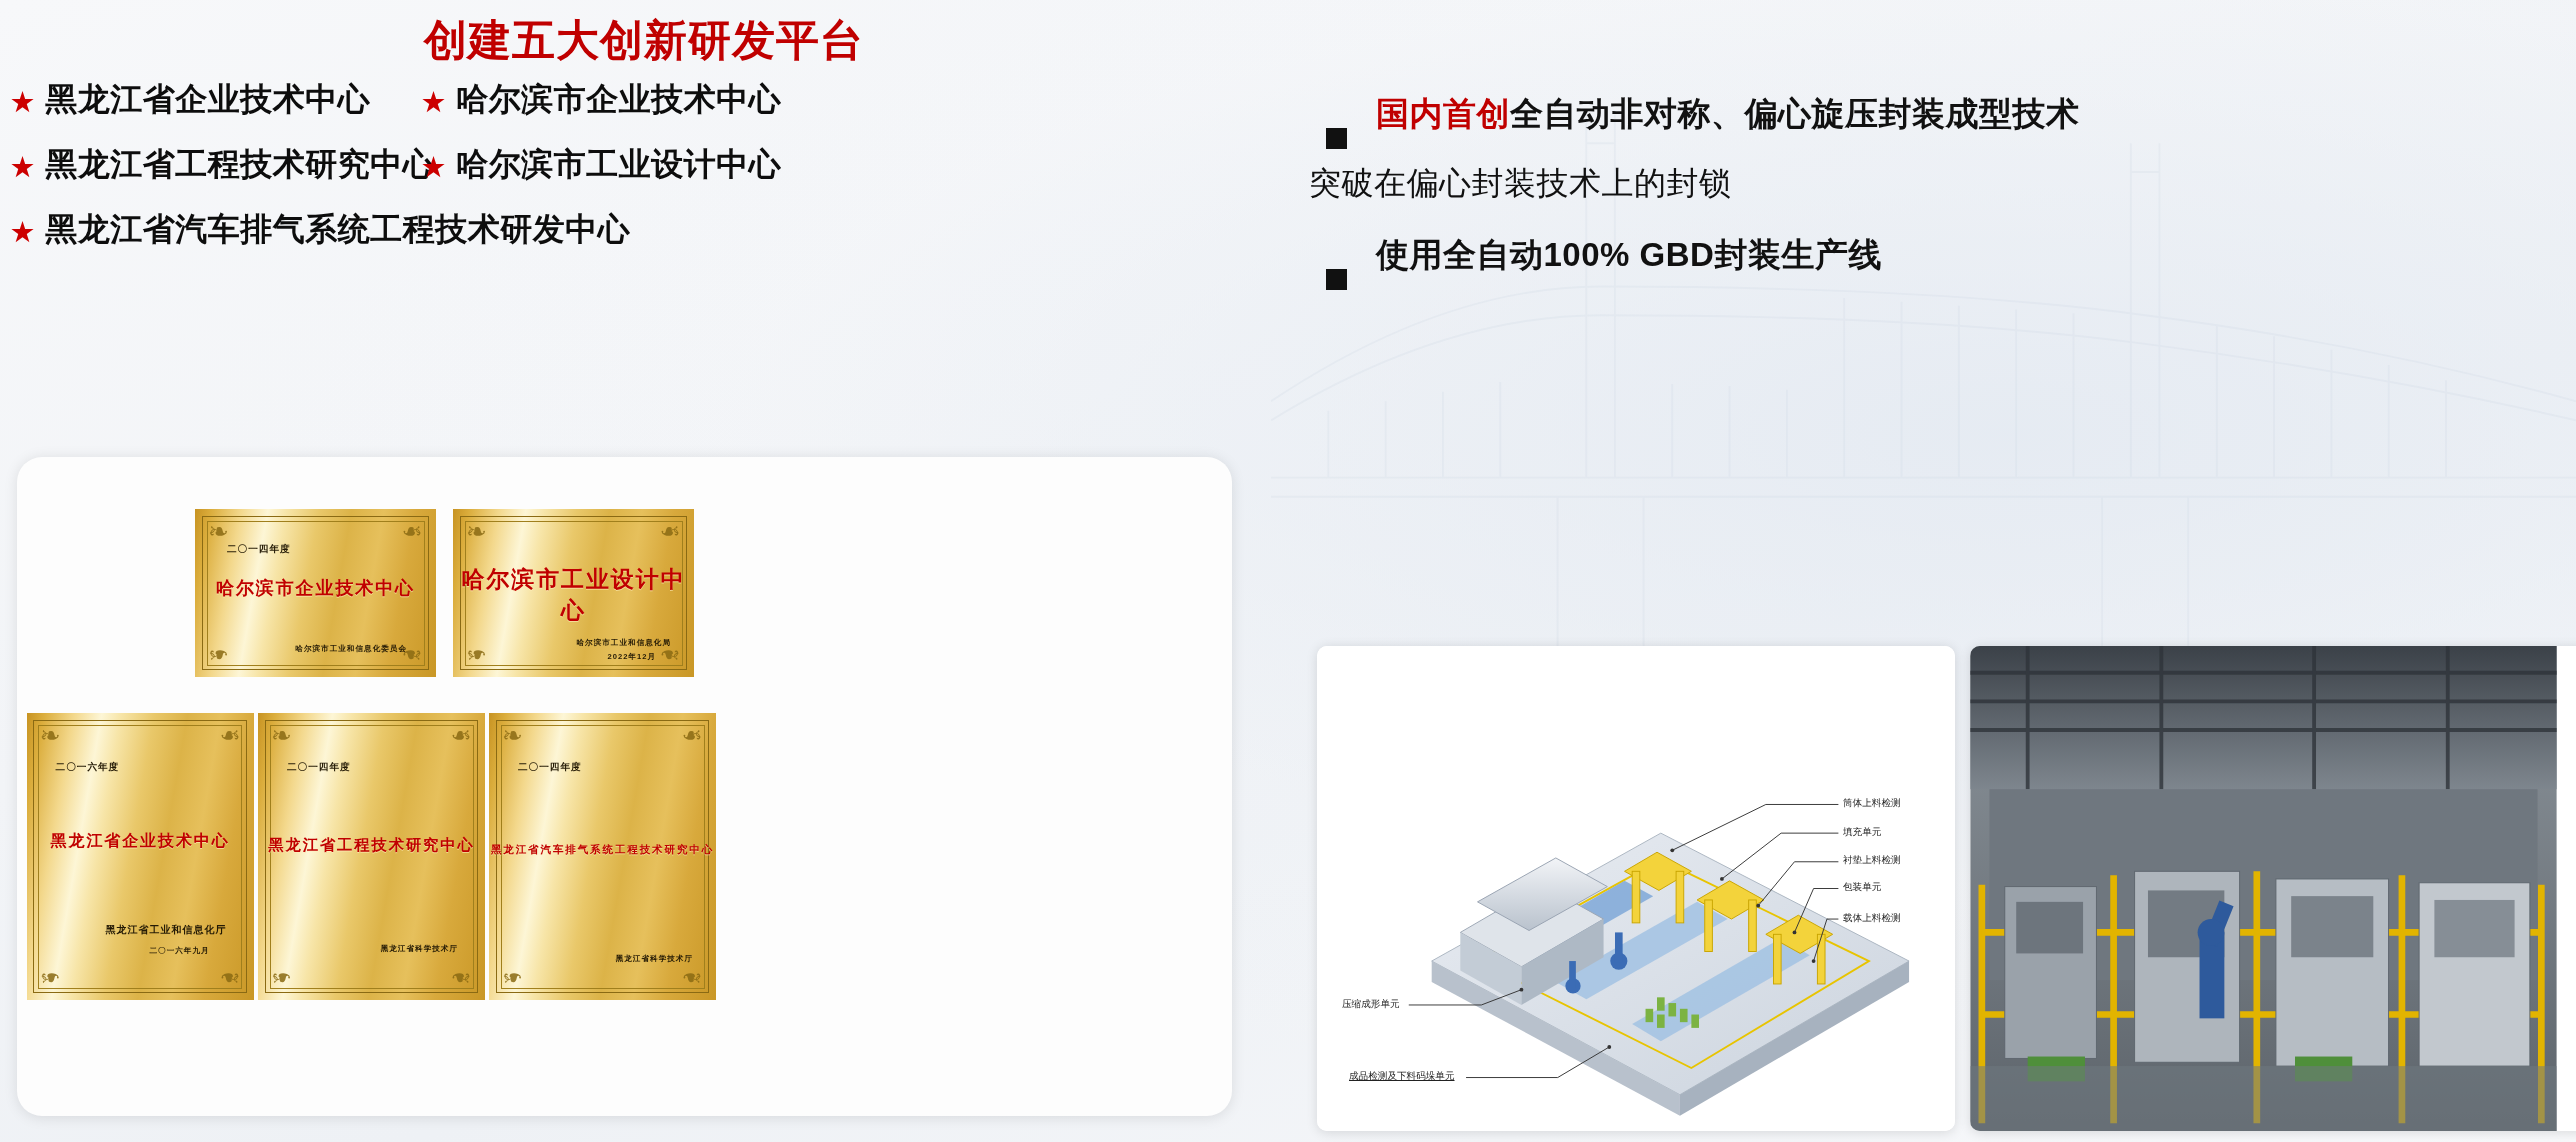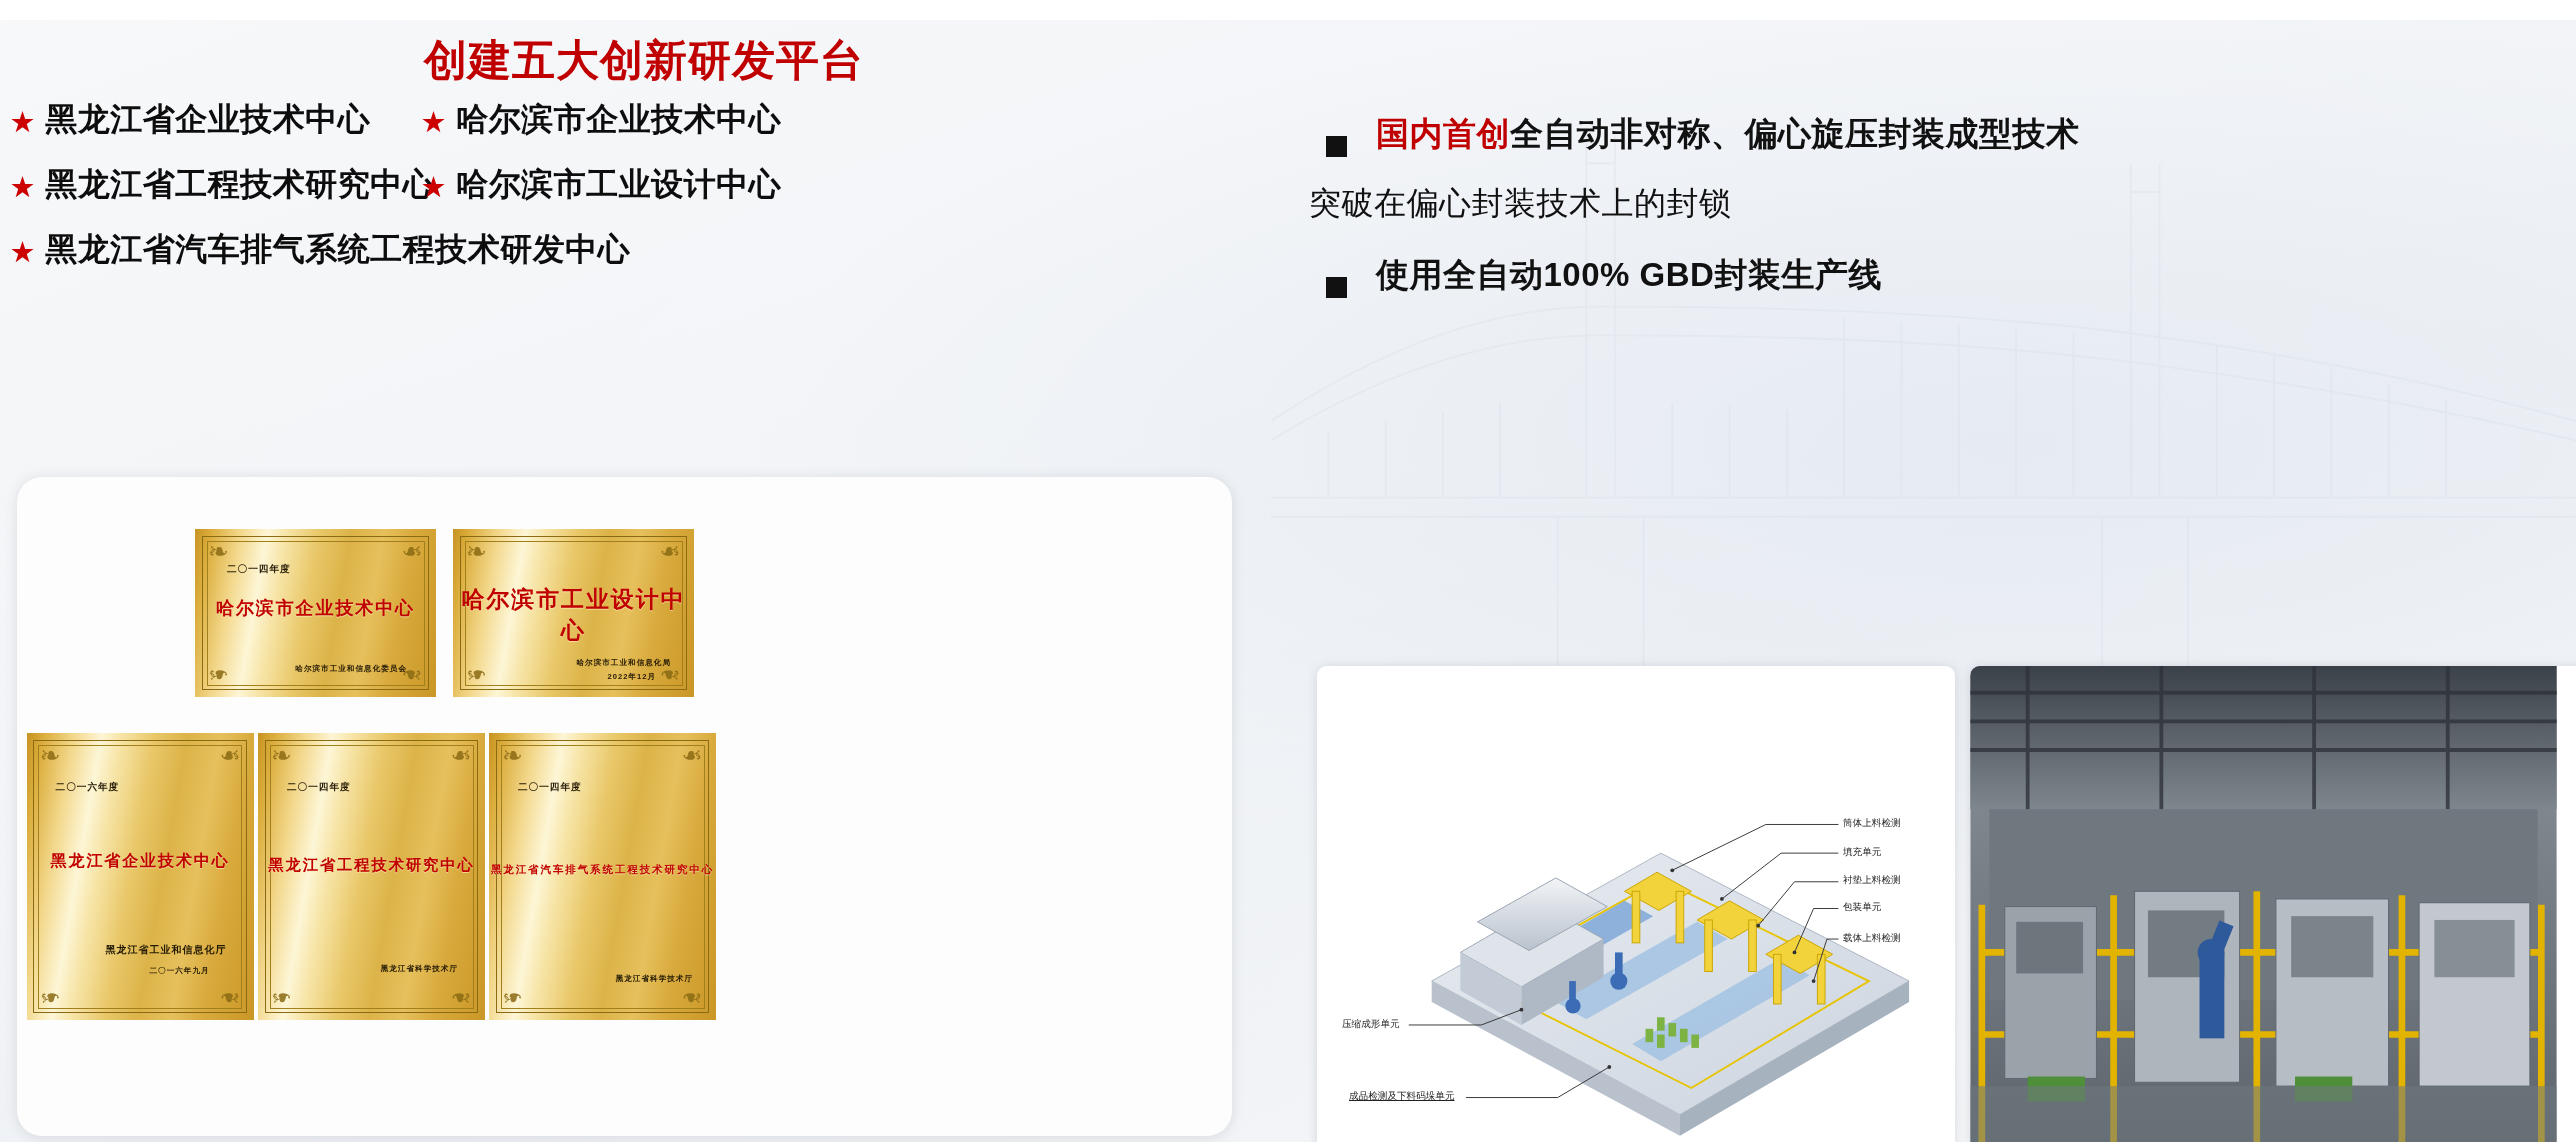--- a/index.html
+++ b/index.html
@@ -8,21 +8,20 @@
     font-family:"Liberation Sans","DejaVu Sans",sans-serif;
     background:#ffffff;
     overflow:hidden;
     position:relative;
   }
   .slide{
     position:absolute;inset:0;
     background:
       radial-gradient(ellipse at 78% 38%, rgba(228,234,242,.85) 0%, rgba(245,247,250,.2) 45%, rgba(255,255,255,0) 70%),
       linear-gradient(160deg,#f7f8fa 0%,#f2f4f7 38%,#eef1f5 62%,#f8f9fb 100%);
-    margin-top: 20px;
   }
   
   .watermark{
     position:absolute;left:1271px;top:0;width:1305px;height:726px;
     opacity:.40;pointer-events:none;
   }
   .col{position:absolute;top:0;height:1143px;}
   .col-left{left:0;width:1288px;}
   .col-right{left:1288px;width:1288px;}
 
@@ -100,21 +99,21 @@
     text-shadow:0 1px 0 rgba(255,240,190,.6);
     font-family:"Liberation Serif","DejaVu Serif",serif;
   }
   .p-issuer{
     position:absolute;color:#241a05;font-weight:bold;text-align:right;
     letter-spacing:1px;
   }
 
   
   .rblock{position:absolute;left:38px;width:1233px;}
-  .sq-row{display:flex;align-items:center;}
+  .sq-row{display:flex;align-items:flex-end;}
   .sq{
     width:21px;height:21px;background:#111;flex:0 0 auto;
     margin-right:29px;position:relative;top:11.5px;
   }
   .sq-text{font-size:33px;font-weight:bold;color:#111;letter-spacing:0.5px;white-space:nowrap;}
   .sq-text .hl{color:#c00000;}
   .plain{font-size:32px;color:#111;letter-spacing:0.5px;}
   .para{font-size:32px;color:#111;line-height:1.62;letter-spacing:0.5px;}
 
   

